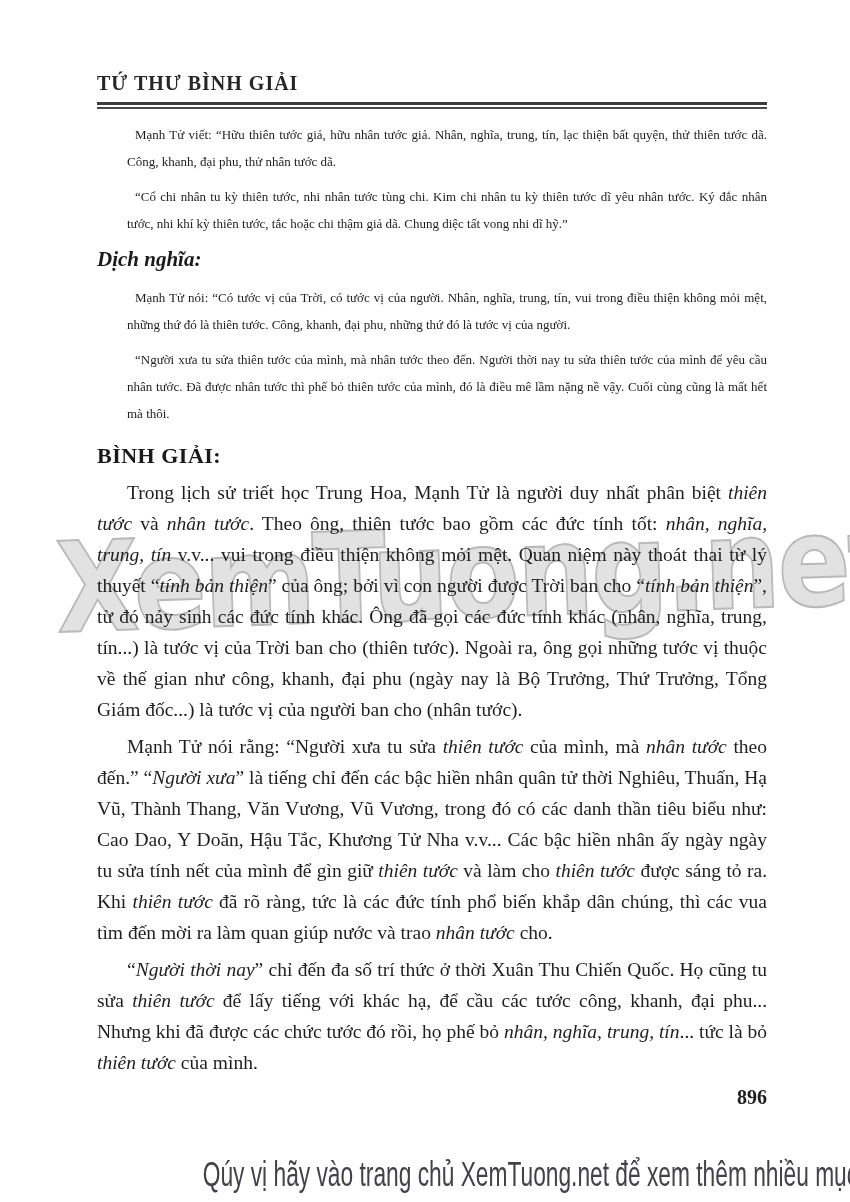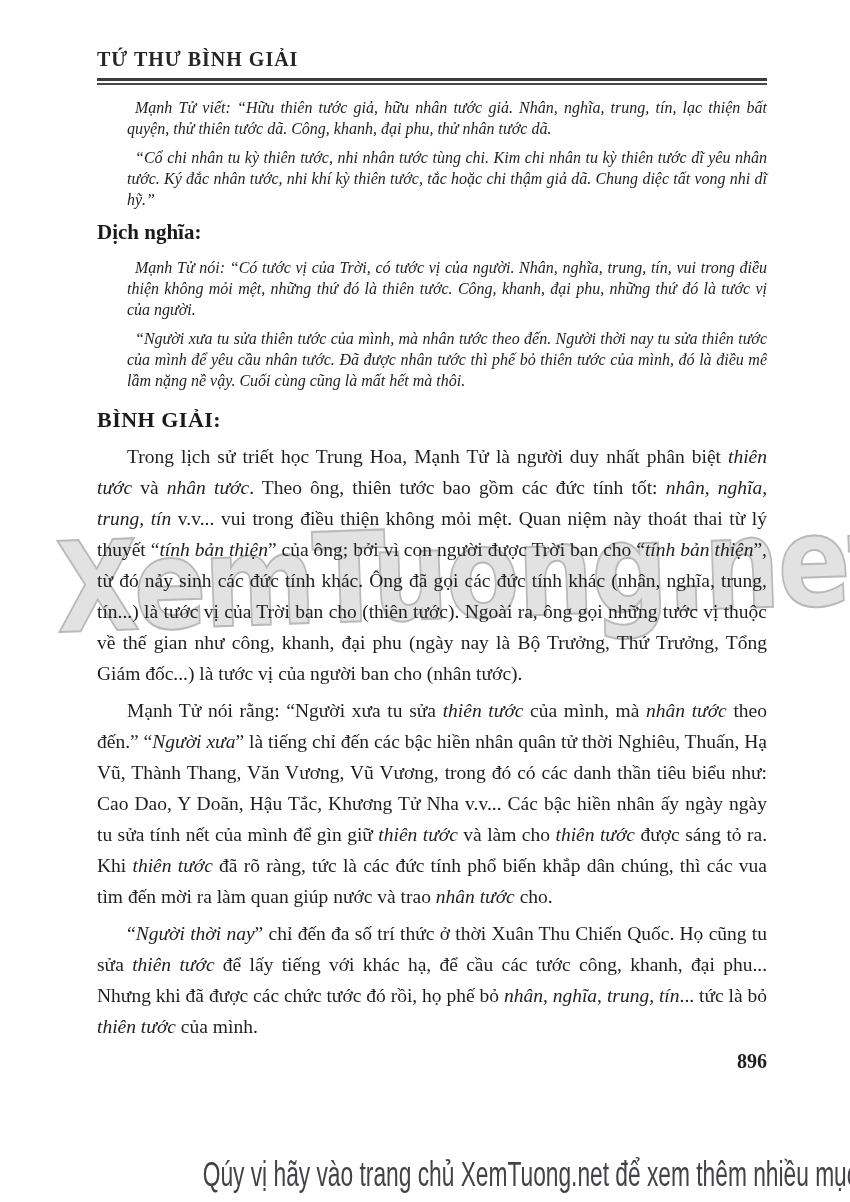--- a/index.html
+++ b/index.html
@@ -8,39 +8,38 @@
     background:#ffffff;
     font-family:"Liberation Serif", serif;
     color:#1e1e1e;
     position:relative;
     overflow:hidden;
   }
   .content{
     position:absolute;left:97px;top:0;width:670px;z-index:2;
   }
   .page-title{
-    margin:48px 0 0 0;
+    margin:72px 0 0 0;
     font-size:20px;font-weight:bold;letter-spacing:1px;
     color:#262626;
   }
   .double-rule{
     margin-top:7px;height:2px;
     border-top:3px solid #3c3c3c;
     border-bottom:2px solid #4a4a4a;
   }
   .quote{
     margin:12px 0 0 30px;
-    font-style:italic;
-    font-size:16px;line-height:21px;
+    font-size:13px;line-height:27px;
     text-align:justify;text-indent:8px;
   }
   .quote + .quote{margin-top:8px;}
   .sub-heading{
     margin:10px 0 0 0;
-    font-size:21px;font-weight:bold;
+    font-size:21px;font-weight:bold;font-style:italic;
     color:#1a1a1a;
   }
   .section-heading{
     margin:16px 0 0 0;
     font-size:22px;font-weight:bold;letter-spacing:0.5px;
     color:#1a1a1a;
   }
   .commentary{
     margin:8px 0 0 0;
     font-size:19.5px;line-height:31px;

